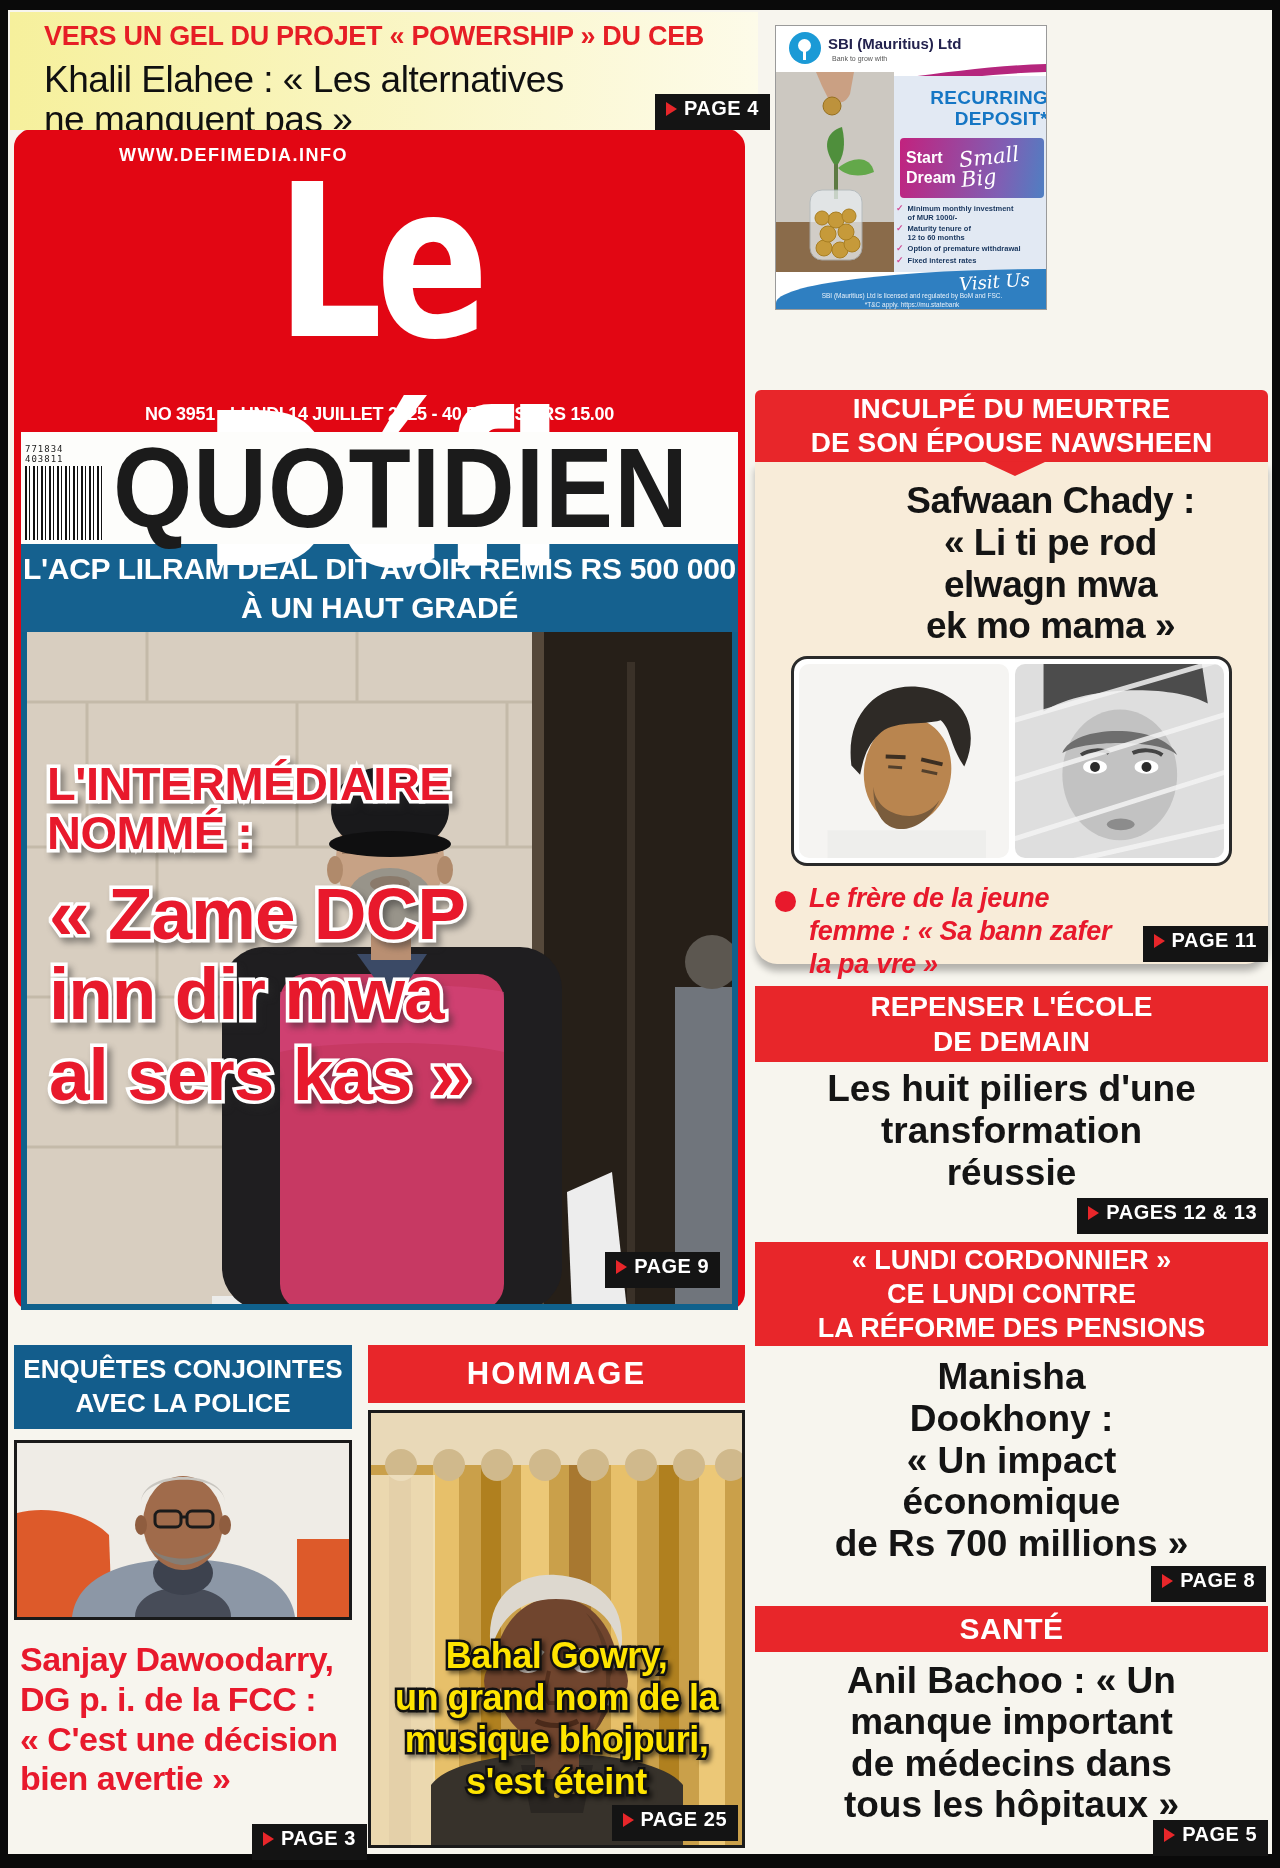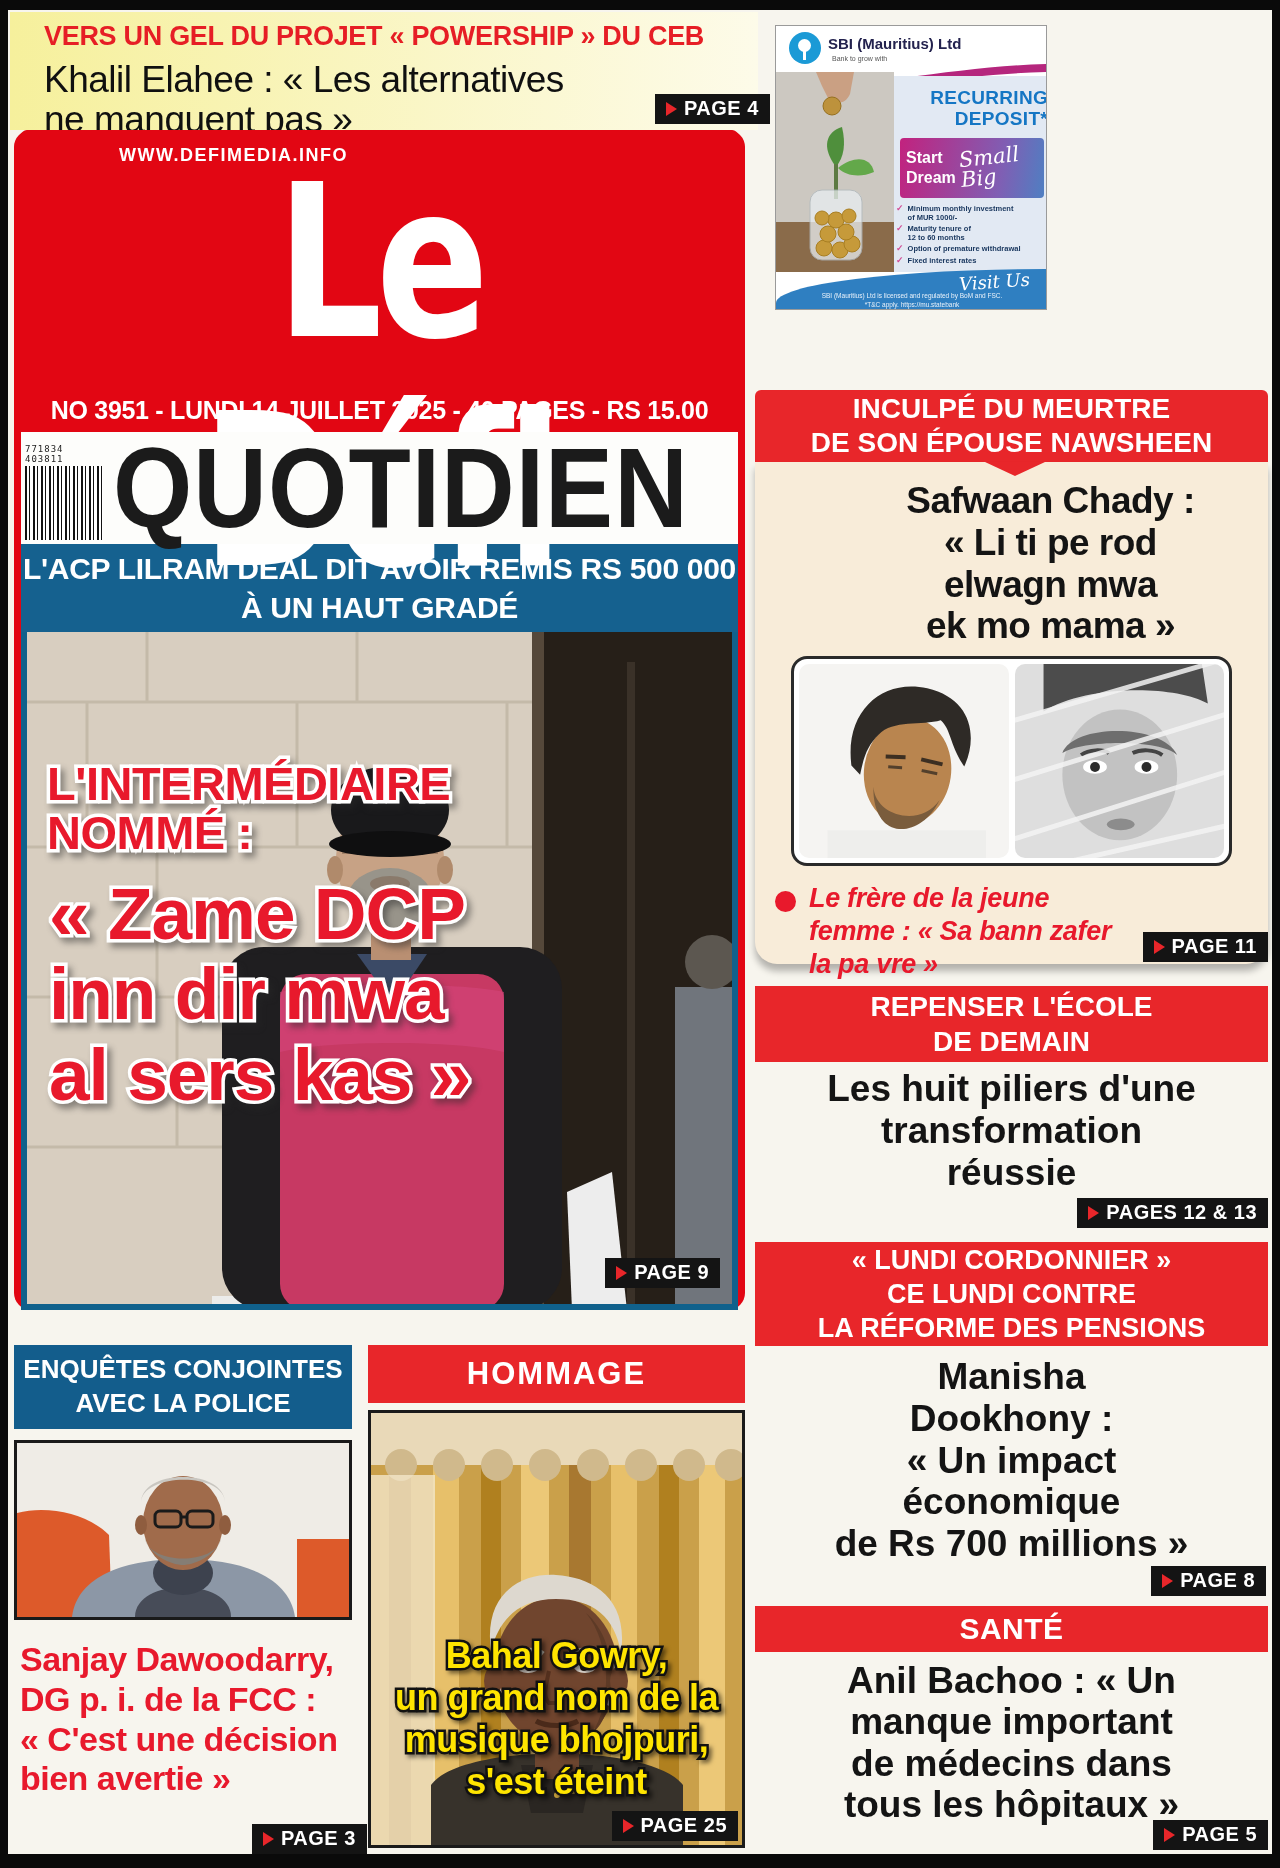--- a/index.html
+++ b/index.html
@@ -5,21 +5,21 @@
   * { margin:0; padding:0; box-sizing:border-box; }
   body { width:1280px; height:1868px; position:relative; background:#0a0a0a;
          font-family:"Liberation Sans", sans-serif; overflow:hidden; }
   .paper { position:absolute; left:8px; top:10px; right:8px; bottom:14px; background:#f7f5ee; }
   .abs { position:absolute; }
   .pre { white-space:pre-line; }
 
   
   .tag { position:absolute; display:inline-flex; align-items:center; gap:7px;
          background:#141414; color:#fff; font-weight:700; font-size:20px;
-         padding:3px 11px 4px; letter-spacing:.5px; }
+         padding:3px 11px 10px; letter-spacing:.5px; }
   .tag .tri { width:0; height:0; border-top:7px solid transparent;
               border-bottom:7px solid transparent; border-left:11px solid #e8262a; }
 
   
   .yellow-box { left:10px; top:12px; width:748px; height:118px;
      background:linear-gradient(90deg,#f6f09c,#fdfbe9); }
   .yellow-kicker { left:34px; top:9px; font-size:27px; font-weight:800; color:#e61e25; letter-spacing:-.3px;}
   .yellow-headline { left:34px; top:48px; font-size:37px; font-weight:400; color:#101010; line-height:1.07; letter-spacing:-.5px;}
 
   
@@ -47,21 +47,21 @@
   .ad-disc { left:0; top:266px; width:272px; text-align:center; font-size:6.5px; color:#e8f1fa; line-height:1.35;}
 
   
   .left-main { left:14px; top:130px; width:731px; height:1180px;
       border-left:7px solid #e20613; border-right:7px solid #e20613;border-radius:17px; }
   .masthead { width:717px; height:302px; background:#e20613; position:relative; border-radius:6px 6px 0 0;}
   .mast-url { left:98px; top:15px; font-size:18px; font-weight:700; color:#fff; letter-spacing:1.5px; }
   .mast-logo { left:0; top:18px; width:717px; text-align:center; color:#fff;
       font-family:"DejaVu Sans", sans-serif; font-weight:700; font-size:208px; line-height:1.08;
       letter-spacing:-8px; transform:scale(.8,1.02); transform-origin:center top; }
-  .mast-issue { left:0; bottom:7px; width:717px; text-align:center; color:#fff; font-size:25px; font-weight:700; letter-spacing:-.3px;}
+  .mast-issue { left:0; bottom:7px; width:717px; text-align:center; color:#fff; font-size:18px; font-weight:700; letter-spacing:-.3px;}
   .quoti-strip { width:717px; height:112px; background:#fdfdfb; position:relative; }
   .barcode { left:4px; top:12px; width:80px; height:88px; }
   .barcode .digits { font-size:9px; color:#222; letter-spacing:1px; font-family:"DejaVu Sans Mono",monospace;}
   .barcode .bars { width:78px; height:74px; margin-top:2px;
       background:repeating-linear-gradient(90deg,#111 0 2px,#fff 2px 4px,#111 4px 5px,#fff 5px 8px); }
   .quoti-word { left:92px; top:-10px; font-size:100px; font-weight:700; color:#1b1b1b;
       letter-spacing:1px; transform:scale(1.02,1.14); transform-origin:left top;
       font-family:"Liberation Sans", sans-serif;}
   .blue-band { width:717px; height:88px; background:#15618f; display:flex; align-items:center; justify-content:center; }
   .blue-band .txt { color:#fff; font-size:30px; font-weight:800; text-align:center; line-height:1.3; letter-spacing:-.3px;}

